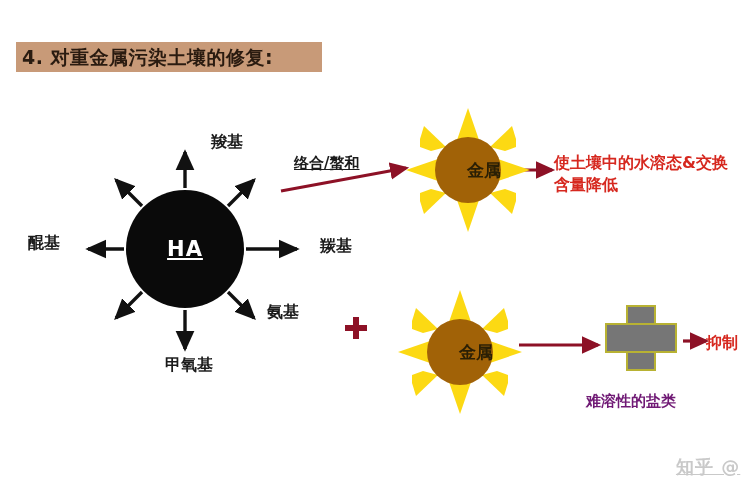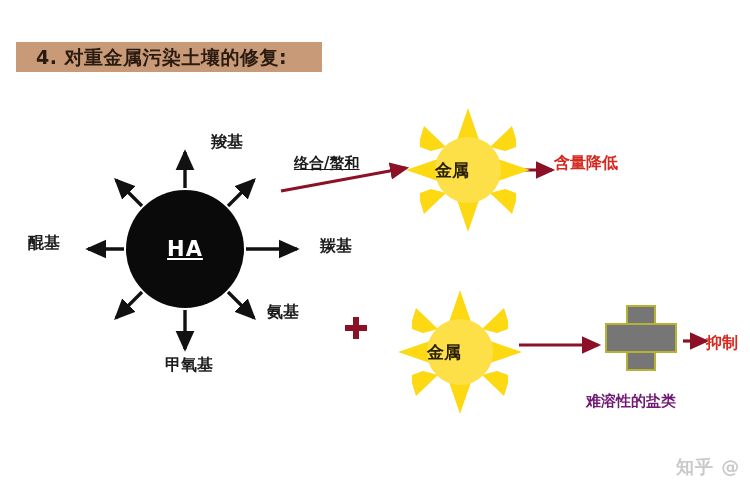--- a/index.html
+++ b/index.html
@@ -22,21 +22,21 @@
   .title-banner {
     position: absolute;
     left: 16px;
     top: 42px;
     width: 306px;
     height: 30px;
     background: #c89a78;
     display: flex;
     align-items: center;
     box-sizing: border-box;
-    padding-left: 20px;
+    padding-left: 6px;
   }
   .title-text {
     color: #2a1b10;
     font-size: 19px;
     font-weight: bold;
     letter-spacing: 0.5px;
     line-height: 1;
     white-space: nowrap;
   }
 
@@ -107,24 +107,24 @@
   .sun-1 { left: 404px; top: 106px; }
   .sun-2 { left: 396px; top: 288px; }
   .sun-core {
     position: absolute;
     left: 50%;
     top: 50%;
     transform: translate(-50%, -50%);
     width: 66px;
     height: 66px;
     border-radius: 50%;
-    background: #fde047;
+    background: #a16207;
     display: flex;
     align-items: center;
-    justify-content: flex-start;
+    justify-content: flex-end;
     z-index: 2;
   }
   .sun-core-label {
     font-size: 17px;
     font-weight: bold;
     color: #2a1f05;
     letter-spacing: 0px;
     white-space: nowrap;
   }
 
@@ -204,20 +204,21 @@
   
   .watermark {
     position: absolute;
     left: 676px;
     top: 455px;
     font-size: 18px;
     color: #c9c9c9;
     font-weight: bold;
     letter-spacing: 1px;
     white-space: nowrap;
+    text-decoration: underline;
   }
 </style>
 </head>
 <body>
 
 <div id="canvas">
 
   <div class="title-banner">
     <span class="title-text">4. 对重金属污染土壤的修复:</span>
   </div>
@@ -309,19 +310,20 @@
   </div>
 
   <div class="cross-shape">
     <div class="cross-arm cross-v"></div>
     <div class="cross-arm cross-h"></div>
     <div class="cross-inner"></div>
   </div>
   <div class="salt-label">难溶性的盐类</div>
 
   <div class="result-text result-top">
+    <div>使土壤中的水溶态&amp;交换</div>
     <div>含量降低</div>
   </div>
   <div class="result-text result-bottom">抑制</div>
 
   <div class="watermark">知乎 @</div>
 
 </div>
 
 </body></html>

